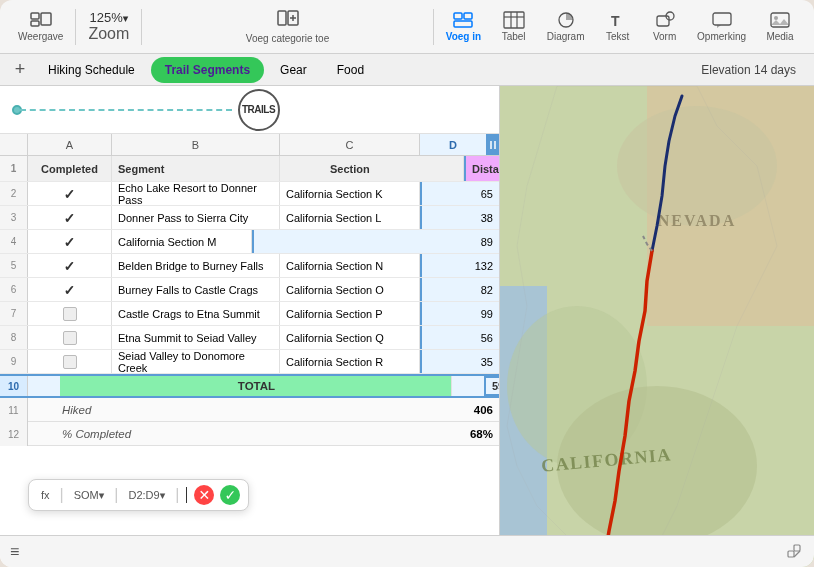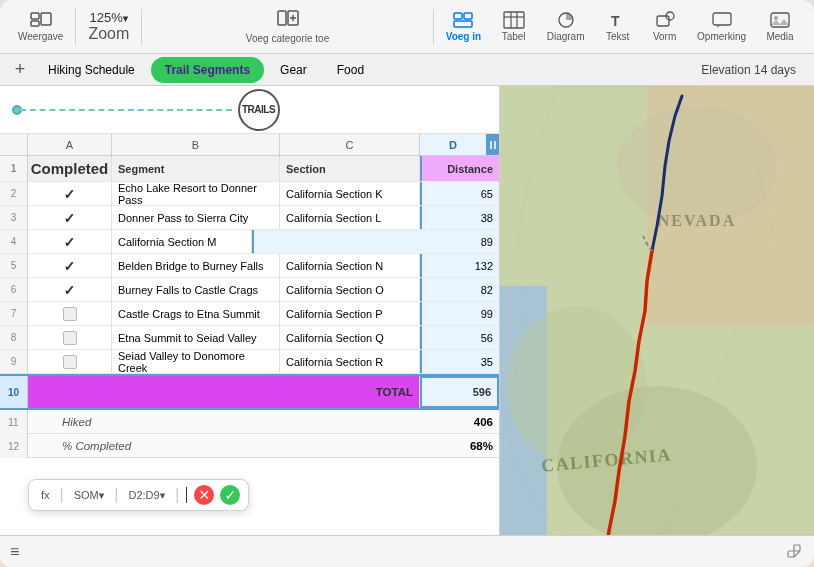--- a/index.html
+++ b/index.html
@@ -278,21 +278,22 @@
     .table-row.header-row {
       background: #f0f0f0;
       font-weight: 600;
       color: #333;
       height: 26px;
     }
     .table-row.total-row {
       background: #f0f0f0;
       font-weight: 600;
       color: #333;
-      height: 36px;
+      height: 24px;
+      gap: 32px;
     }
     .table-row.selected-row {
       background: #e8f4ff;
     }
     .cell-num {
       width: 28px;
       text-align: center;
       border-right: 1px solid #d0d0d0;
       height: 100%;
       display: flex;
@@ -644,23 +645,23 @@
           <line x1="2" y1="2" x2="2" y2="10" stroke="white" stroke-width="1.5"></line>
           <line x1="6" y1="2" x2="6" y2="10" stroke="white" stroke-width="1.5"></line>
         </svg>
       </div>
     </div>
 
     <div class="table-body">
 
       <div class="table-row header-row">
         <div class="cell-num">1</div>
-        <div class="cell-a" style="font-weight:600; font-size:15px;">Completed</div>
+        <div class="cell-a" style="font-weight:600; font-size:11px;">Completed</div>
         <div class="cell-b" style="font-weight:600;">Segment</div>
-        <div class="cell-c" style="font-weight:600;">Section</div>
+        <div class="cell-c" style="font-weight:600;margin-left:44px;">Section</div>
         <div class="cell-d" style="background:#f0abfc; font-weight:600; border-left: 2px solid #5b9bd5;">Distance</div>
       </div>
 
       <div class="table-row">
         <div class="cell-num">2</div>
         <div class="cell-a">
             <span class="checkmark">✓</span>
           </div>
         <div class="cell-b">Echo Lake Resort to Donner Pass</div>
         <div class="cell-c">California Section K</div>
@@ -724,21 +725,21 @@
         <div class="cell-a">
             <div class="checkbox-empty"></div>
           </div>
         <div class="cell-b">Seiad Valley to Donomore Creek</div>
         <div class="cell-c">California Section R</div>
         <div class="cell-d" style="border-left: 2px solid #5b9bd5;">35</div>
       </div>
 
       <div class="table-row total-row selected-row" style="border-top: 2px solid #5b9bd5; border-bottom: 2px solid #5b9bd5;">
         <div class="cell-num" style="background:#d8ecff; color:#2c6aad; font-weight:600;">10</div>
-        <div class="cell-a" style="width:392px; padding-left:8px; font-weight:600; background:#d946ef;justify-content:flex-end;" colspan="3">
+        <div class="cell-a" style="width:392px; padding-left:8px; font-weight:600; background:#86efac;" colspan="3">
           <span>TOTAL</span>
         </div>
         <div class="cell-d" style="background:#e8f4ff; border: 2px solid #5b9bd5; font-weight:600;">596</div>
       </div>
 
       <div class="summary-row">
         <div class="cell-num" style="background:#f5f5f5; color:#888; font-size:10px; border-right: 1px solid #d0d0d0; width:28px; height:24px; display:flex; align-items:center; justify-content:center; flex-shrink:0;">11</div>
         <div class="summary-label">Hiked</div>
         <div class="summary-value">406</div>
       </div>

